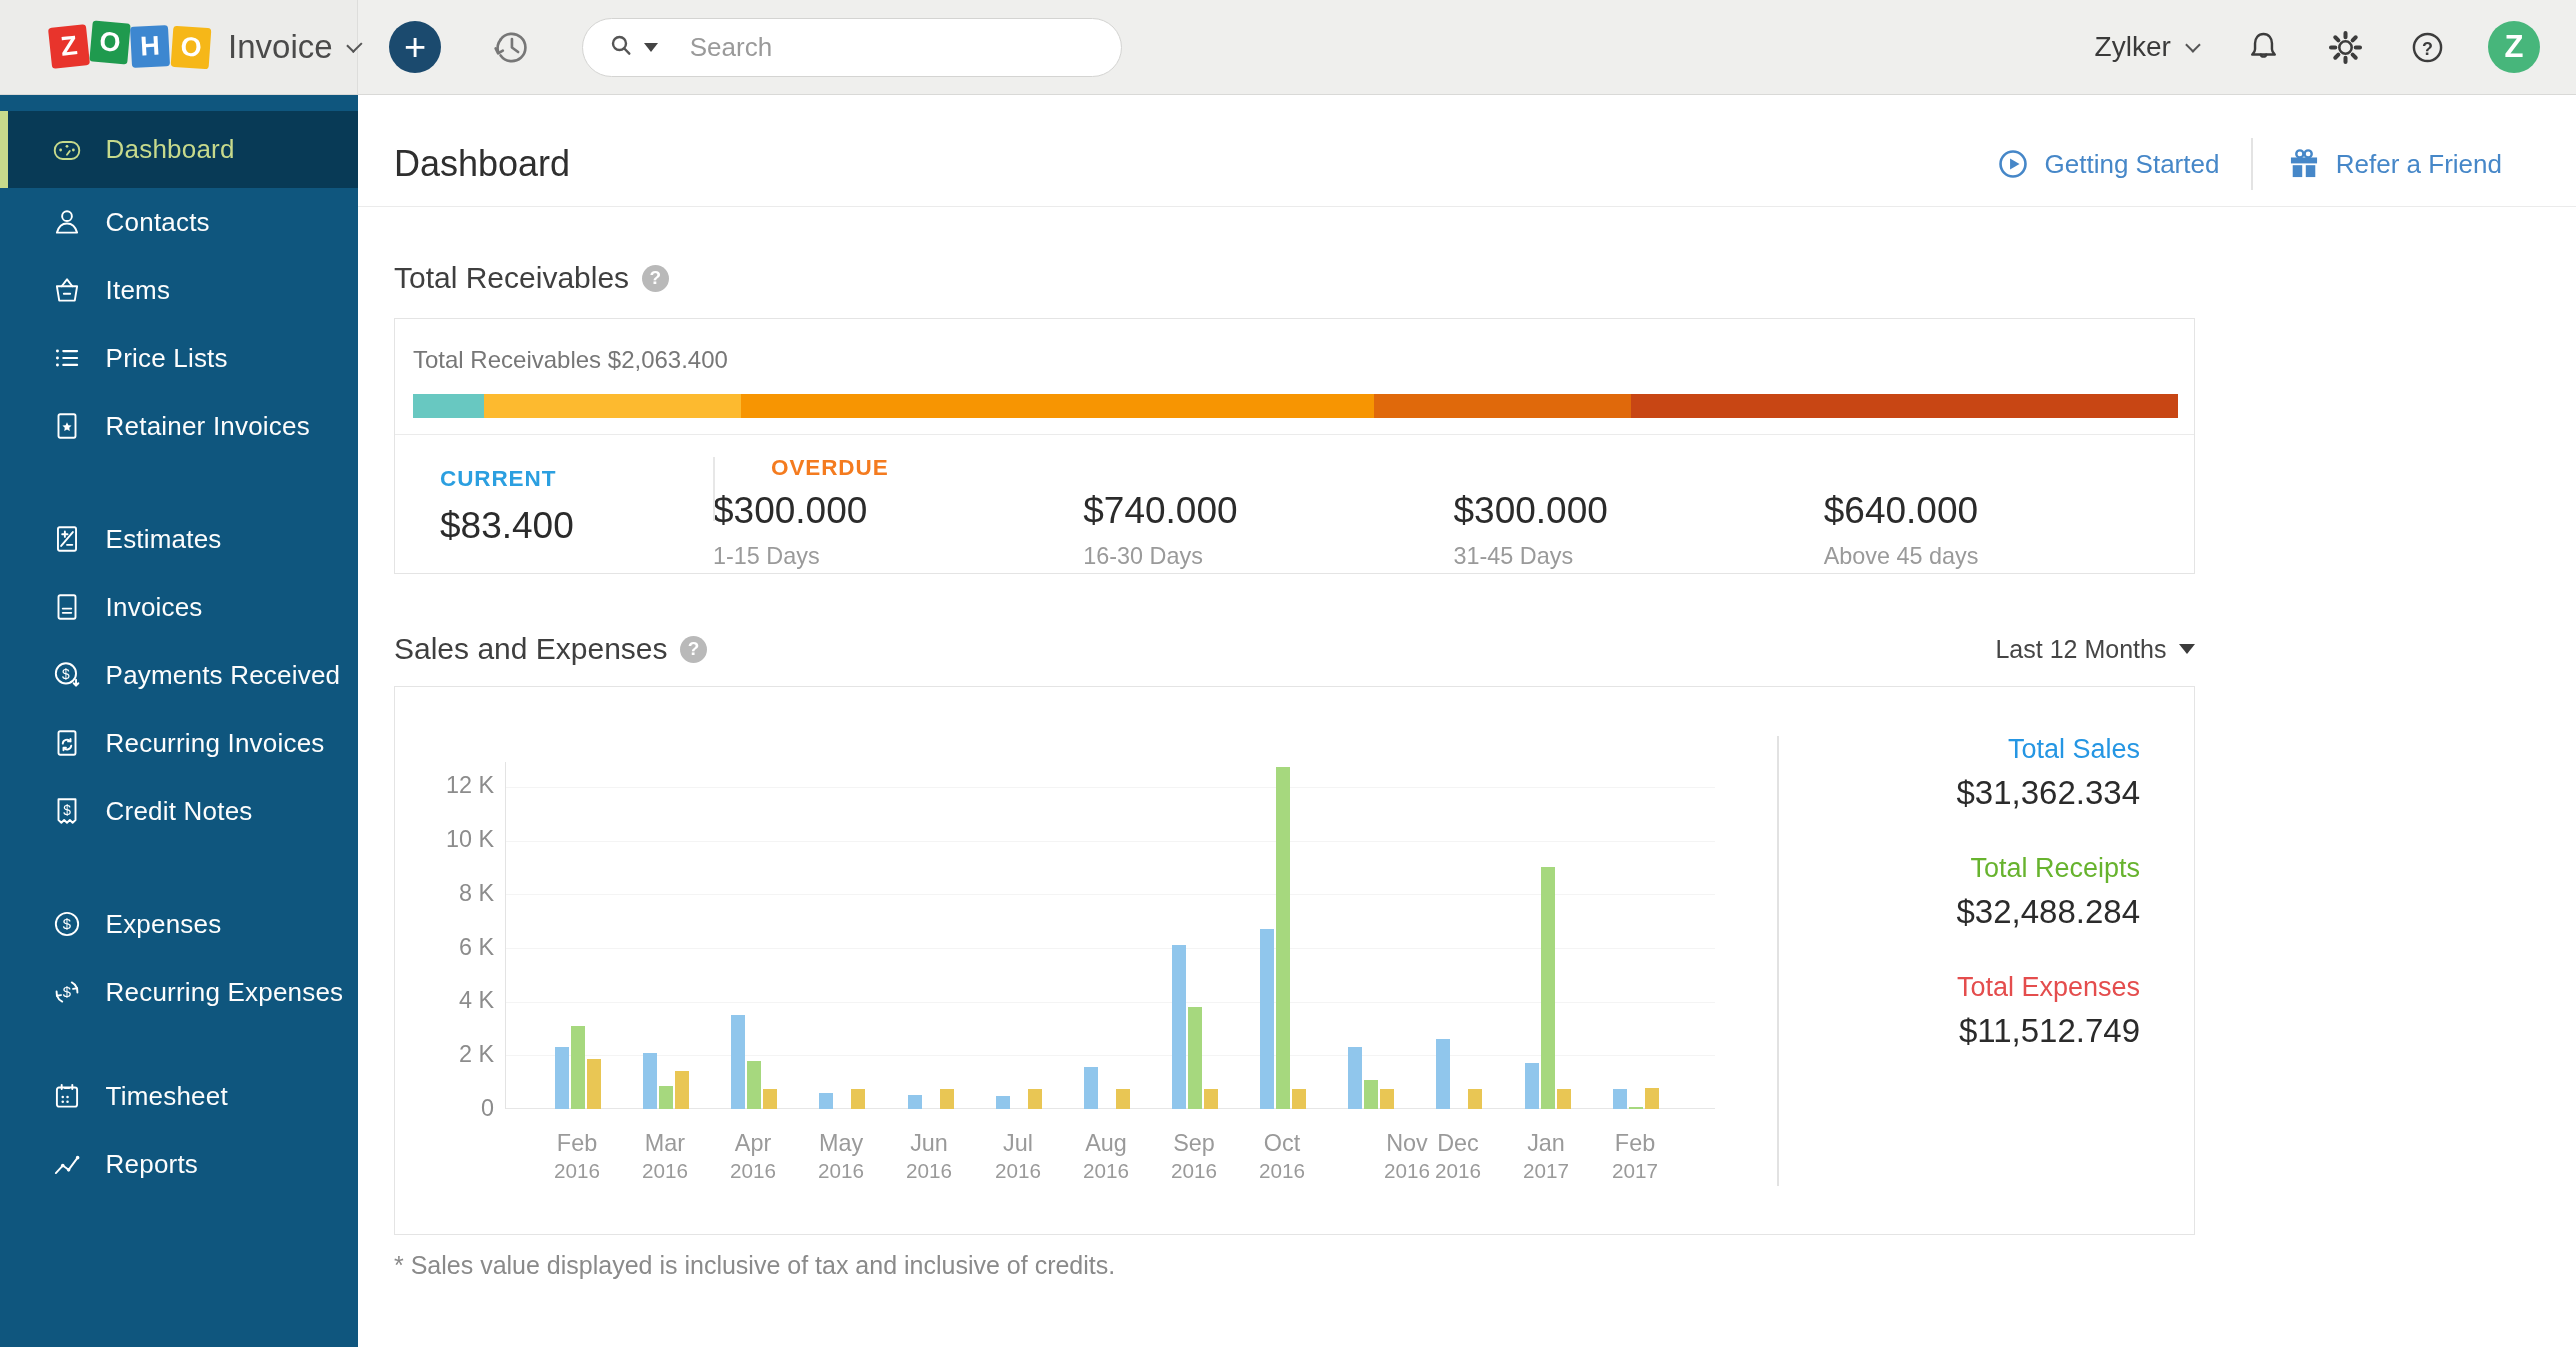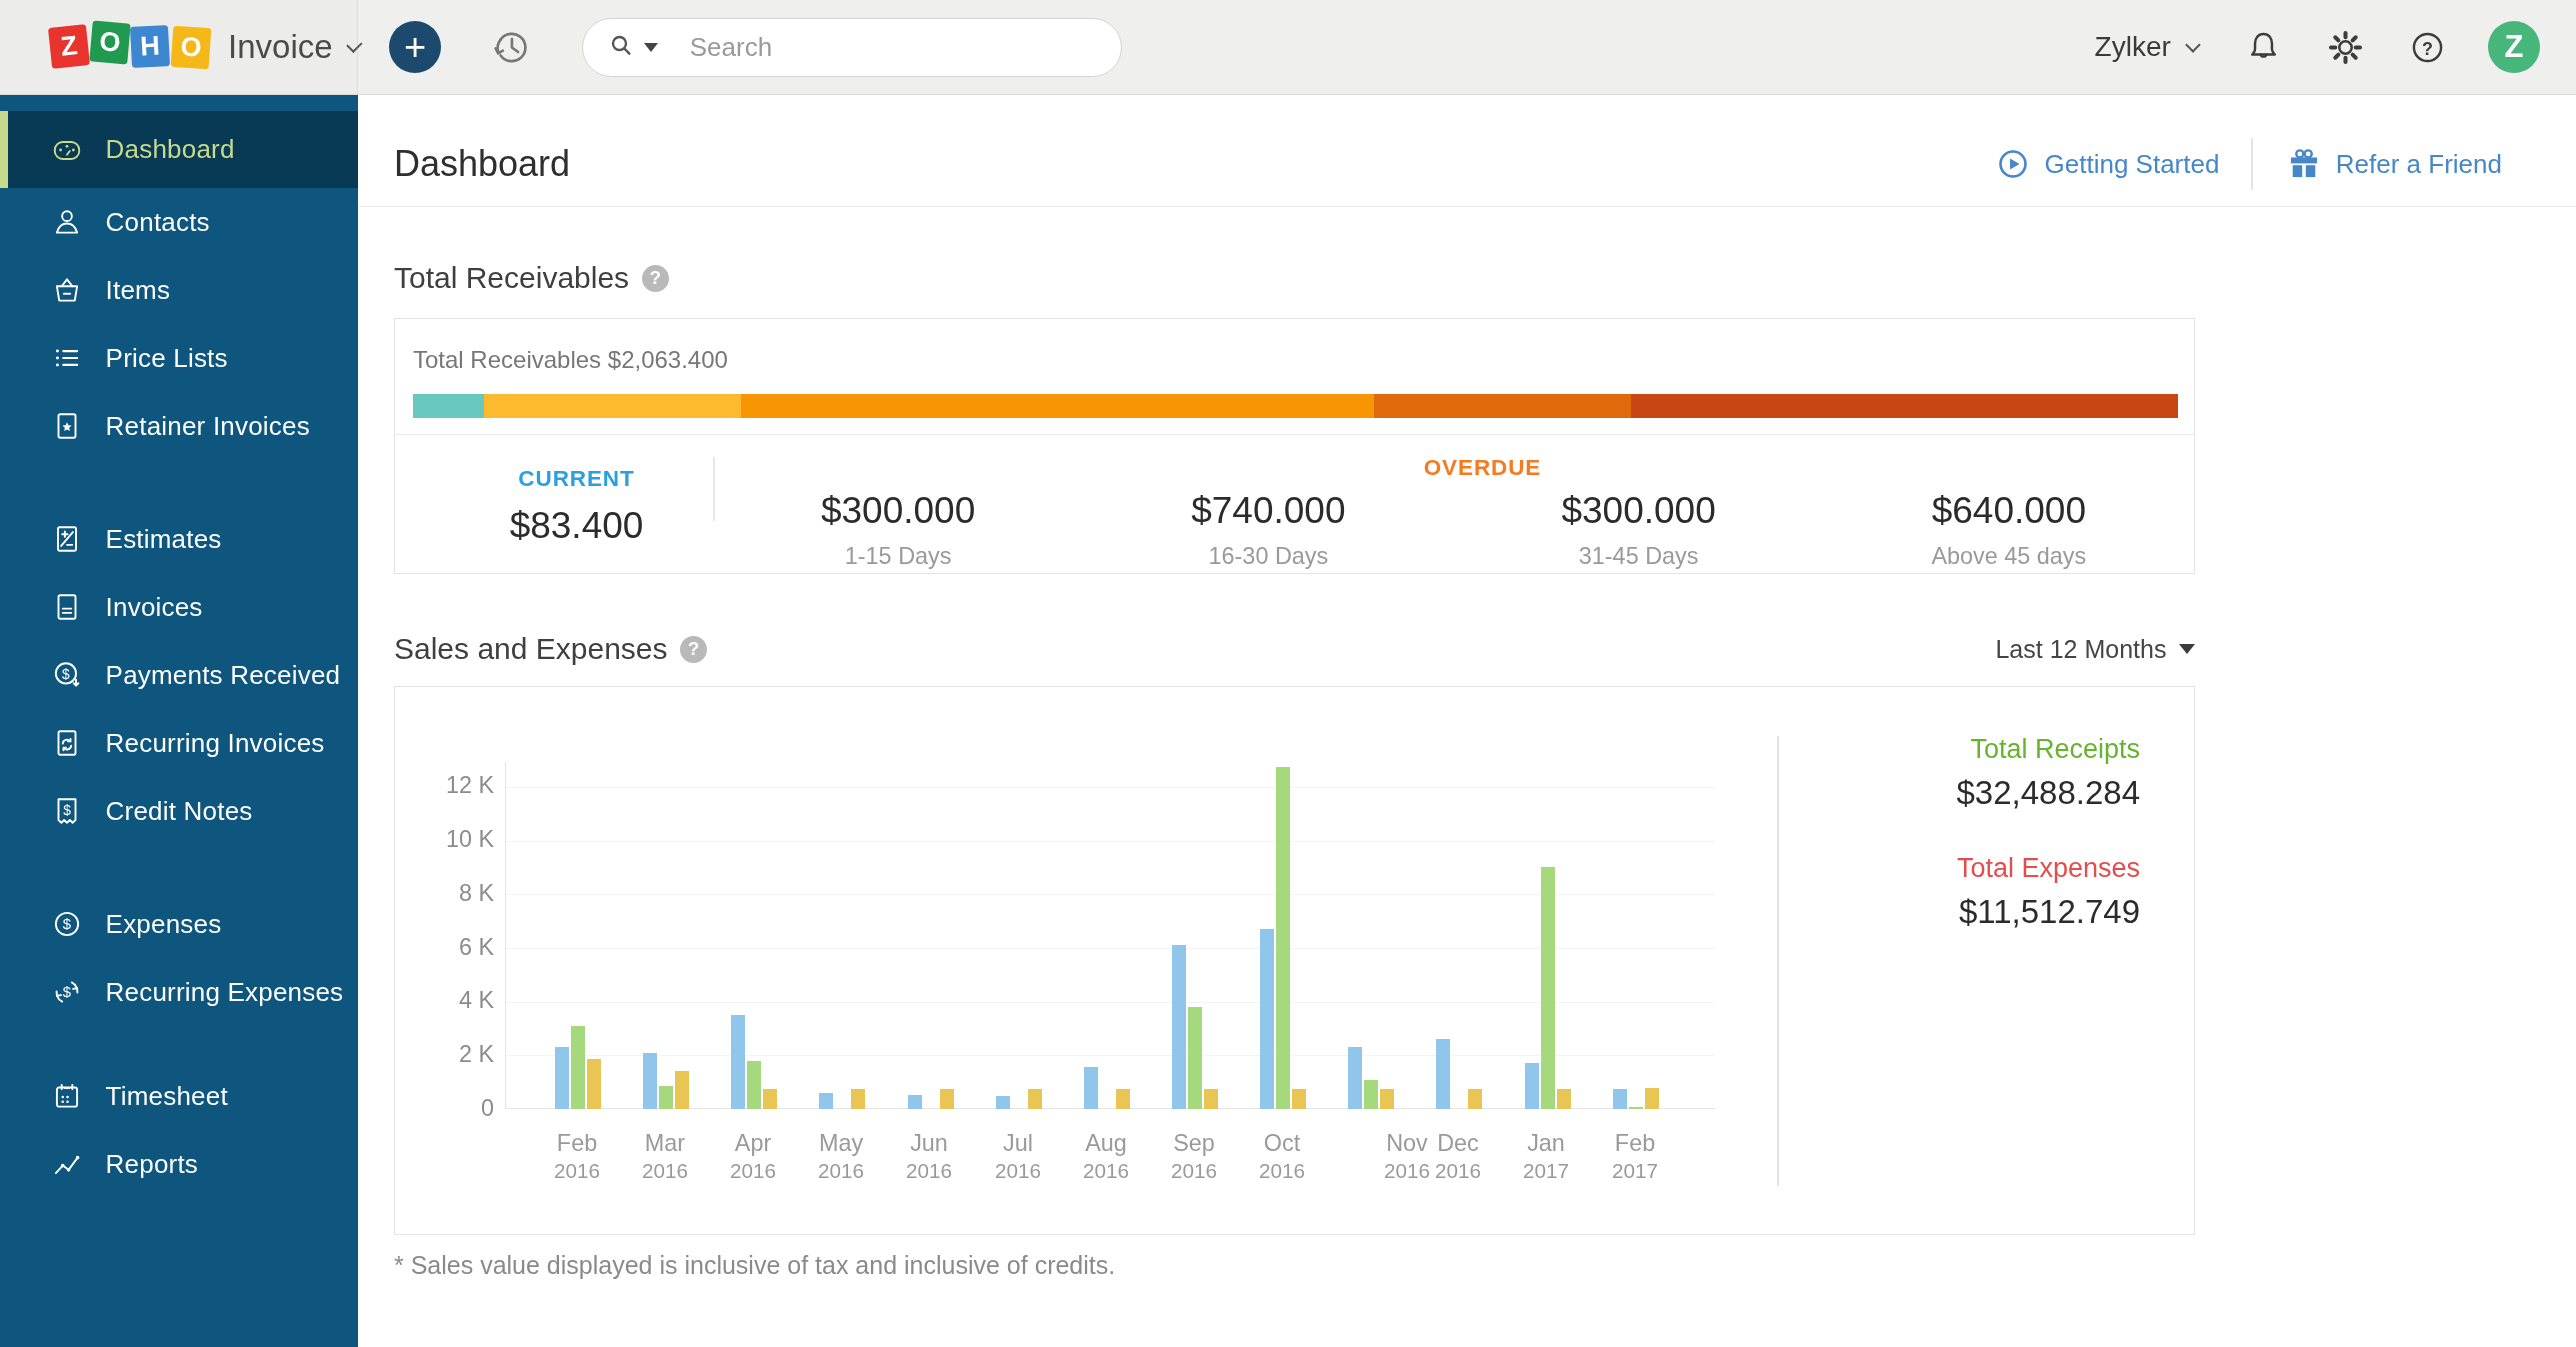--- a/index.html
+++ b/index.html
@@ -56,21 +56,21 @@
   .section-heading { display:flex; align-items:center; font-size:30px; color:#3f3f3f; }
   .qbadge { width:27px; height:27px; border-radius:50%; background:#b9b9b9; color:#fff; font-size:19px; font-weight:bold; display:flex; align-items:center; justify-content:center; margin-left:12.6px; cursor:pointer; }
 
   .tr-heading { margin:54px 0 0 36px; }
   .card { width:1801px; margin-left:36px; background:#fff; border:1.8px solid #e4e4e4; }
   .tr-card { margin-top:23.4px; height:256px; }
   .tr-top { padding:27px 18px 0 18px; height:115px; }
   .tr-summary { font-size:24px; color:#777; }
   .tr-bar { margin-top:20px; height:24px; display:flex; width:1765px; }
   .tr-bar .seg { height:100%; }
-  .tr-stats { position:relative; border-top:1.8px solid #ebebeb; height:108px; display:flex;text-align:center; }
+  .tr-stats { position:relative; border-top:1.8px solid #ebebeb; height:108px; display:flex; }
   .cell-current { width:318px; padding:31px 0 0 45px; }
   .stat-label { font-size:22.5px; letter-spacing:0.9px; font-weight:bold; }
   .lbl-current { color:#2b9fe0; }
   .lbl-overdue { color:#f47b1f; }
   .stat-value { font-size:37px; color:#2b2b2b; margin-top:12.6px; }
   .vdivider { position:absolute; left:318px; top:21.6px; bottom:21.6px; width:1.8px; background:#e7e7e7; }
   .overdue-wrap { flex:1; padding-top:20px; }
   .overdue-row { display:flex; }
   .bucket { flex:1; }
   .bucket .stat-value { margin-top:9px; }
@@ -562,20 +562,24 @@
             </div>
             <div class="xlab" style="left: 1086px;">
               <div class="m">Feb</div>
               <div class="y">2017</div>
             </div>
           </div>
       </div>
       <div class="chart-divider"></div>
       <div class="totals">
         <div class="total-block">
+          <div class="total-label tl-sales">Total Sales</div>
+          <div class="total-value">$31,362.334</div>
+        </div>
+        <div class="total-block">
           <div class="total-label tl-receipts">Total Receipts</div>
           <div class="total-value">$32,488.284</div>
         </div>
         <div class="total-block">
           <div class="total-label tl-expenses">Total Expenses</div>
           <div class="total-value">$11,512.749</div>
         </div>
       </div>
     </div>
 

